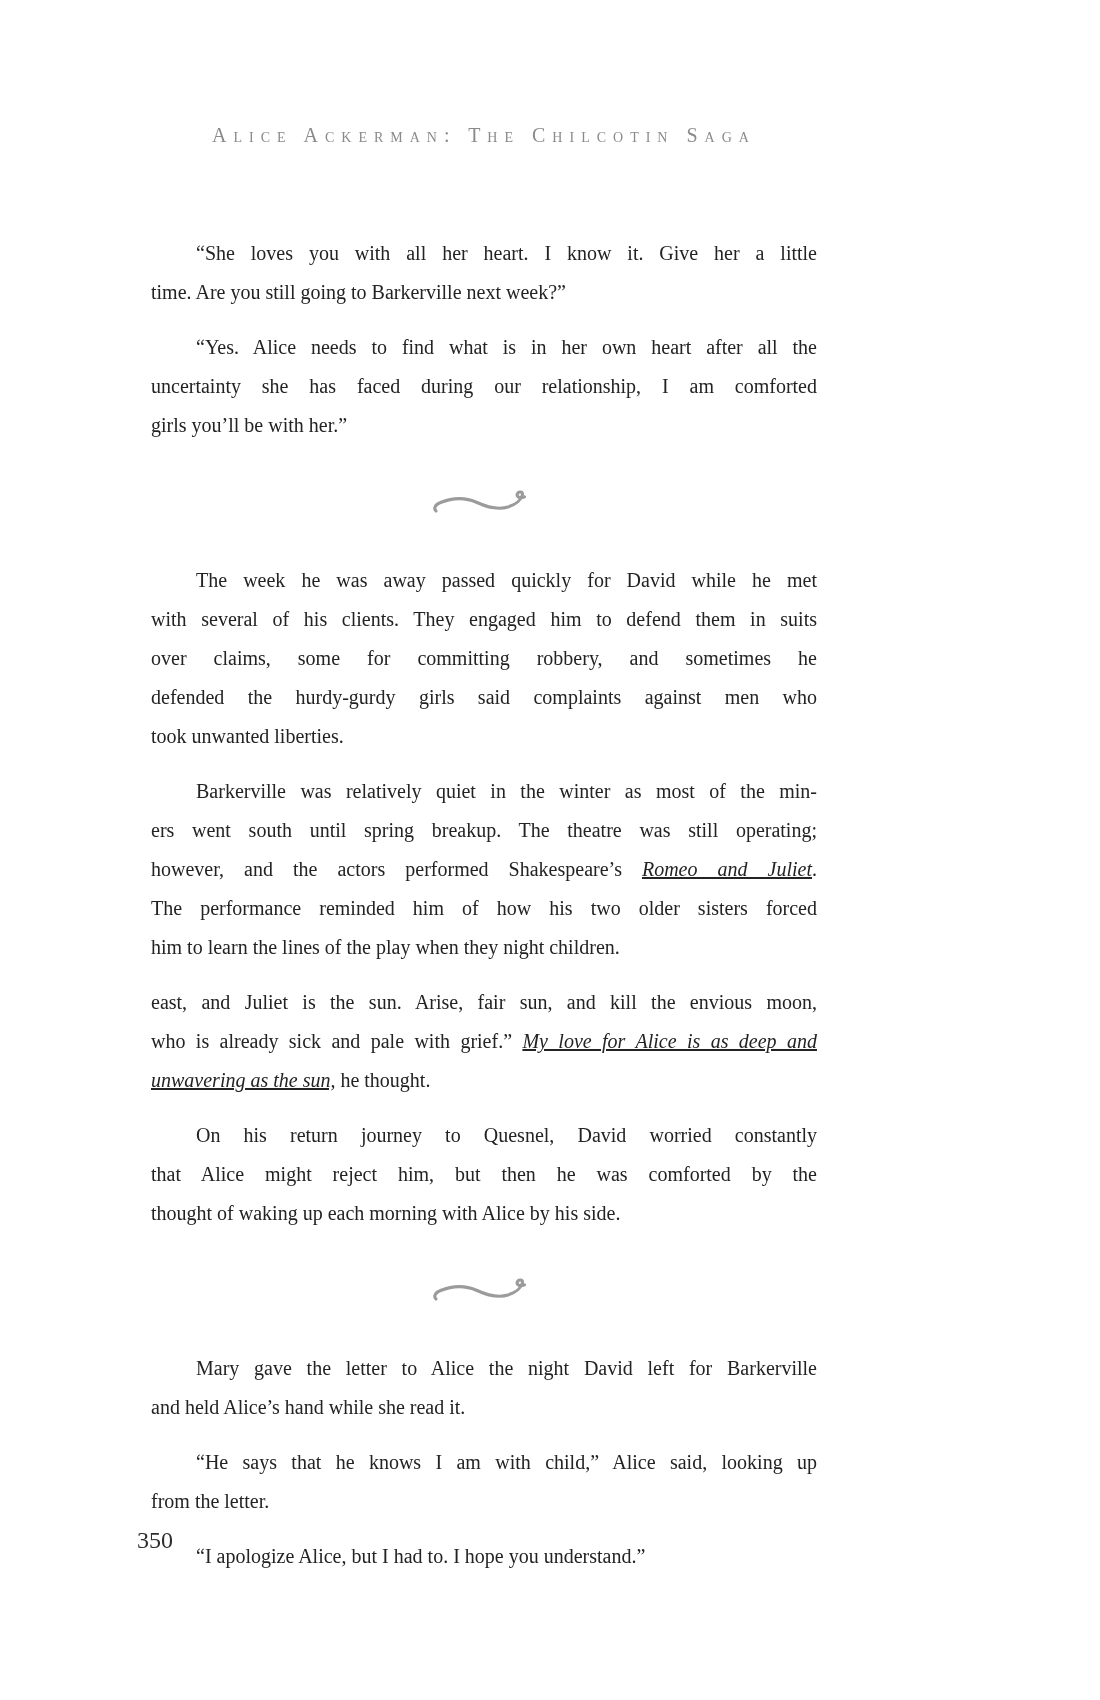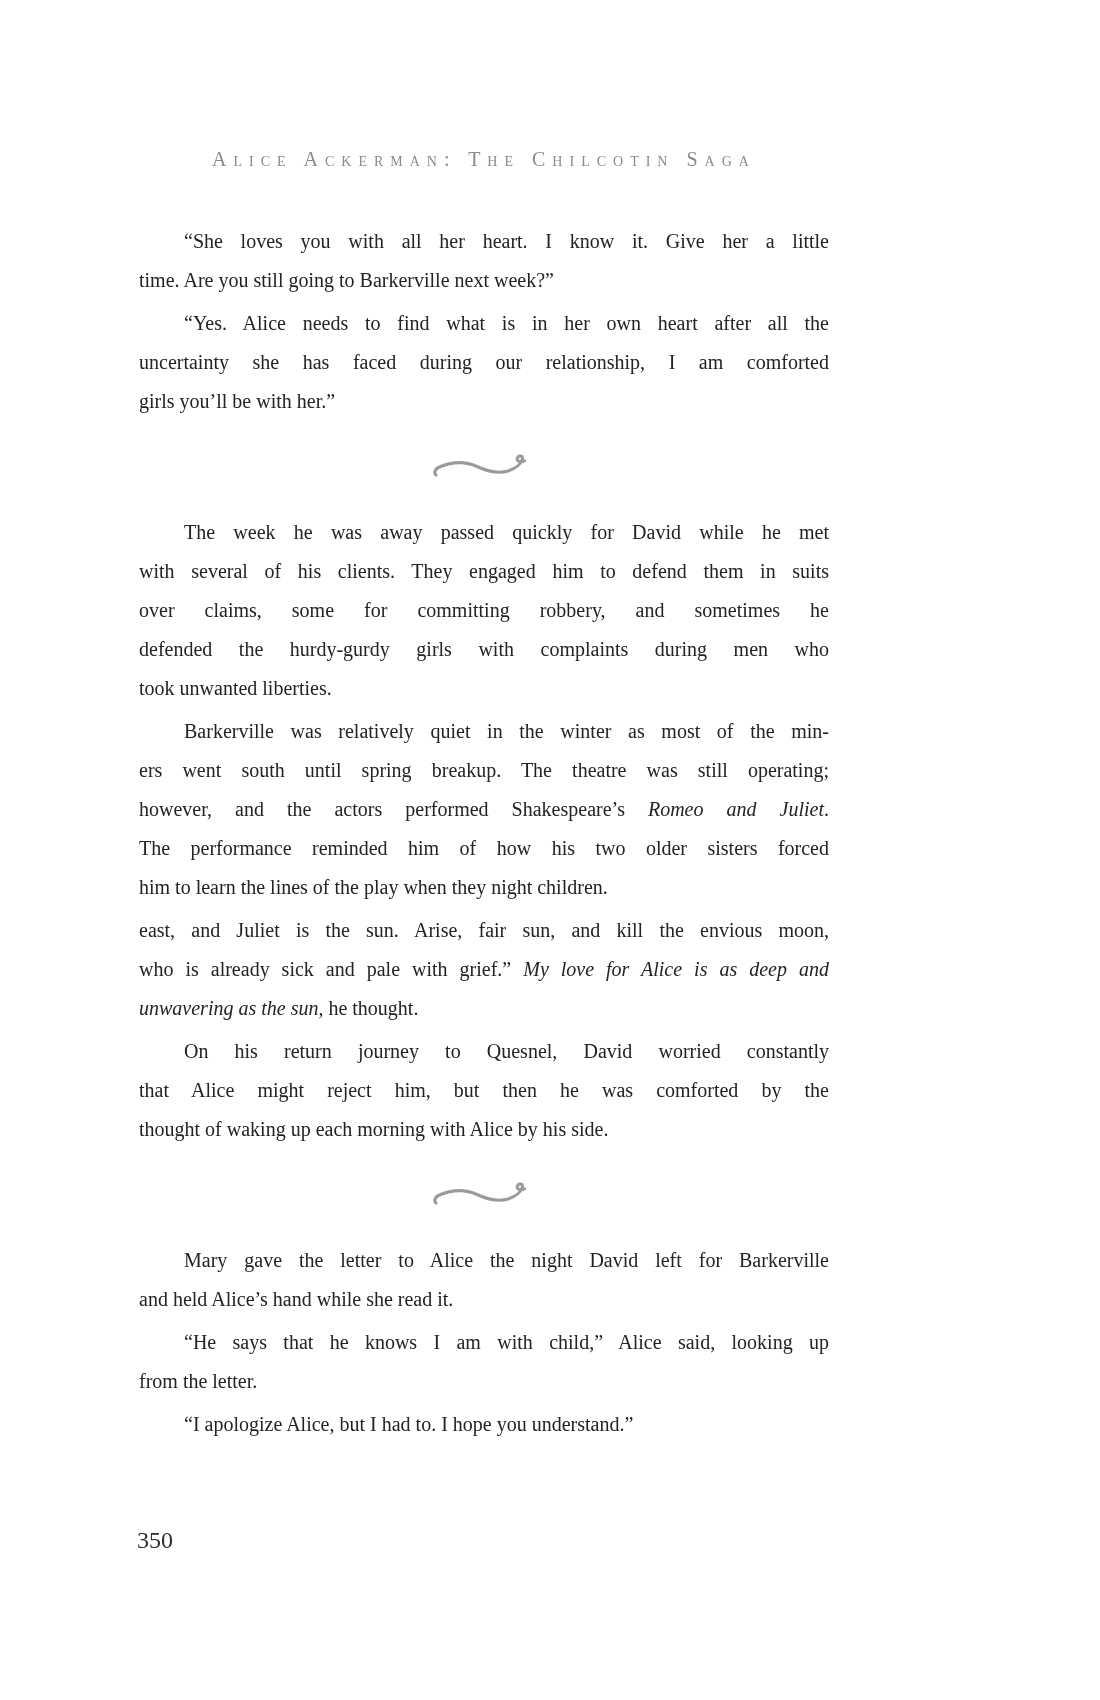--- a/index.html
+++ b/index.html
@@ -3,33 +3,33 @@
 <meta charset="utf-8">
 <style>
   html,body{margin:0;padding:0;}
   body{
     width:1100px;height:1700px;background:#ffffff;position:relative;
     font-family:"Liberation Serif","DejaVu Serif",serif;
     -webkit-font-smoothing:antialiased;
   }
   .page{position:absolute;inset:0;background:#ffffff;overflow:hidden;}
   .running-header{
-    position:absolute;left:135px;top:148px;width:698px;
+    position:absolute;left:135px;top:124px;width:698px;
     text-align:center;font-variant:small-caps;letter-spacing:7px;
     font-size:20px;color:#8a8a8a;white-space:nowrap;
   }
   .body-text{
     position:absolute;left:135px;top:218px;width:698px;
     font-size:20px;line-height:39px;color:#232323;
   }
-  .para{margin:4px;}
+  .para{margin:16px;}
   .line{text-align:justify;text-align-last:justify;}
   .line.last{text-align-last:left;}
   .line.indent{text-indent:45px;}
-  .line i{font-style:italic;}
+  .line i{font-style:italic;text-decoration:underline;}
   .ornament-row{height:84px;display:flex;align-items:center;justify-content:center;}
   .ornament-row svg{width:106px;height:27px;display:block;}
   .folio{position:absolute;left:137px;top:1527px;font-size:24px;color:#2e2e2e;}
 </style>
 </head>
 <body>
 
 <div class="page">
   <div class="running-header">Alice Ackerman: The Chilcotin Saga</div>
 
@@ -45,21 +45,21 @@
       </div>
       <div class="ornament-row">
   <svg viewBox="0 0 106 27" aria-hidden="true">
     <path d="M5 21 C2.5 18.5 4 14.5 9.5 12.5 C23 7 35 7.5 46 12.5 C57 17.5 67 20 77 17 C85 14.5 90.5 9.5 91.5 4.5 C91.7 1.5 87.5 1 86.3 4 C85.3 7 89 8.8 93.5 6.8" fill="none" stroke="#9b9b9b" stroke-width="3.1" stroke-linecap="round"></path>
   </svg>
 </div>
       <div class="para">
         <div class="line indent"><span>The week he was away passed quickly for David while he met</span></div>
         <div class="line"><span>with several of his clients. They engaged him to defend them in suits</span></div>
         <div class="line"><span>over claims, some for committing robbery, and sometimes he</span></div>
-        <div class="line"><span>defended the hurdy-gurdy girls with complaints during men who</span></div>
+        <div class="line"><span>defended the hurdy-gurdy girls said complaints against men who</span></div>
         <div class="line last"><span>took unwanted liberties.</span></div>
       </div>
       <div class="para">
         <div class="line indent"><span>Barkerville was relatively quiet in the winter as most of the min-</span></div>
         <div class="line"><span>ers went south until spring breakup. The theatre was still operating;</span></div>
         <div class="line"><span>however, and the actors performed Shakespeare’s </span><i>Romeo and Juliet</i><span>.</span></div>
         <div class="line"><span>The performance reminded him of how his two older sisters forced</span></div>
         <div class="line last"><span>him to learn the lines of the play when they night children.</span></div>
       </div>
       <div class="para">

